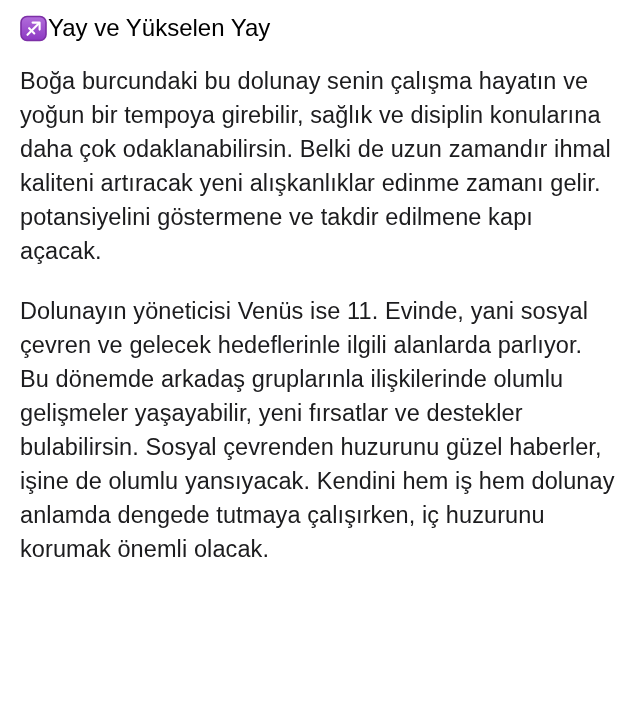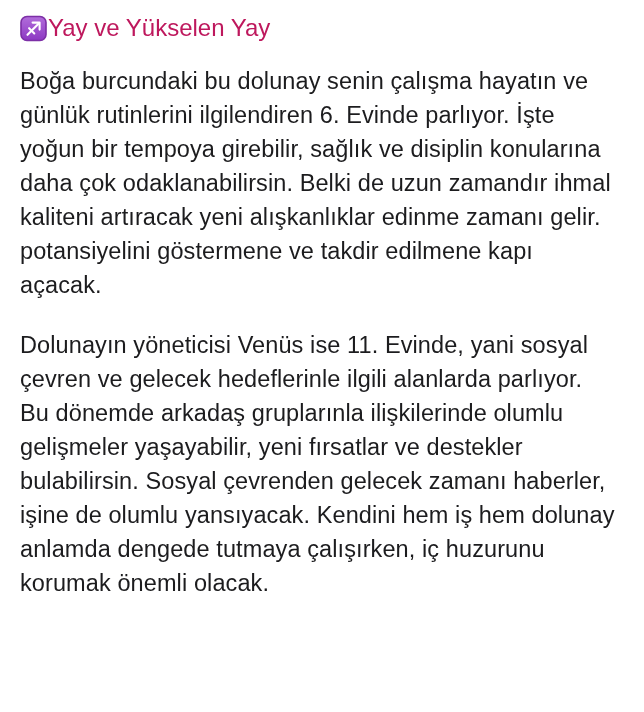--- a/index.html
+++ b/index.html
@@ -24,21 +24,21 @@
   .emoji-box {
     width: 27px;
     height: 27px;
     flex: 0 0 27px;
     display: inline-block;
     margin-right: 1px;
   }
   .page-title {
     font-size: 24px;
     line-height: 32px;
-    color: #be185d;
+    color: #000000;
     white-space: nowrap;
   }
   .paragraph {
     font-size: 23.5px;
   }
   .paragraph-1 { margin-top: 20px; }
   .paragraph-2 { margin-top: 26px; }
   .text-line {
     line-height: 34px;
     white-space: nowrap;
@@ -63,32 +63,31 @@
         <line x1="7.5" y1="19.8" x2="19" y2="8.3" stroke="#ffffff" stroke-width="2.1" stroke-linecap="round"></line>
         <polyline points="12.6,7.6 19.6,7.6 19.6,14.6" fill="none" stroke="#ffffff" stroke-width="2.1" stroke-linecap="round" stroke-linejoin="round"></polyline>
         <line x1="9.1" y1="13.2" x2="14.3" y2="18.4" stroke="#ffffff" stroke-width="2.1" stroke-linecap="round"></line>
       </svg>
     </span>
     <span class="page-title">Yay ve Yükselen Yay</span>
   </div>
 
   <div class="paragraph paragraph-1">
       <div class="text-line">Boğa burcundaki bu dolunay senin çalışma hayatın ve</div>
-      <div class="text-line">günlük rutinlerini ilgilendiren 6. Evinde parlıyor. İşte</div>
       <div class="text-line">yoğun bir tempoya girebilir, sağlık ve disiplin konularına</div>
       <div class="text-line">daha çok odaklanabilirsin. Belki de uzun zamandır ihmal</div>
       <div class="text-line">kaliteni artıracak yeni alışkanlıklar edinme zamanı gelir.</div>
       <div class="text-line">potansiyelini göstermene ve takdir edilmene kapı</div>
       <div class="text-line">açacak.</div>
     </div>
 
   <div class="paragraph paragraph-2">
       <div class="text-line">Dolunayın yöneticisi Venüs ise 11. Evinde, yani sosyal</div>
       <div class="text-line">çevren ve gelecek hedeflerinle ilgili alanlarda parlıyor.</div>
       <div class="text-line">Bu dönemde arkadaş gruplarınla ilişkilerinde olumlu</div>
       <div class="text-line">gelişmeler yaşayabilir, yeni fırsatlar ve destekler</div>
-      <div class="text-line">bulabilirsin. Sosyal çevrenden gelecek zamanı haberler,</div>
+      <div class="text-line">bulabilirsin. Sosyal çevrenden huzurunu güzel haberler,</div>
       <div class="text-line">işine de olumlu yansıyacak. Kendini hem iş hem dolunay</div>
       <div class="text-line">anlamda dengede tutmaya çalışırken, iç huzurunu</div>
       <div class="text-line">korumak önemli olacak.</div>
     </div>
 
 </div>
 
 </body></html>

